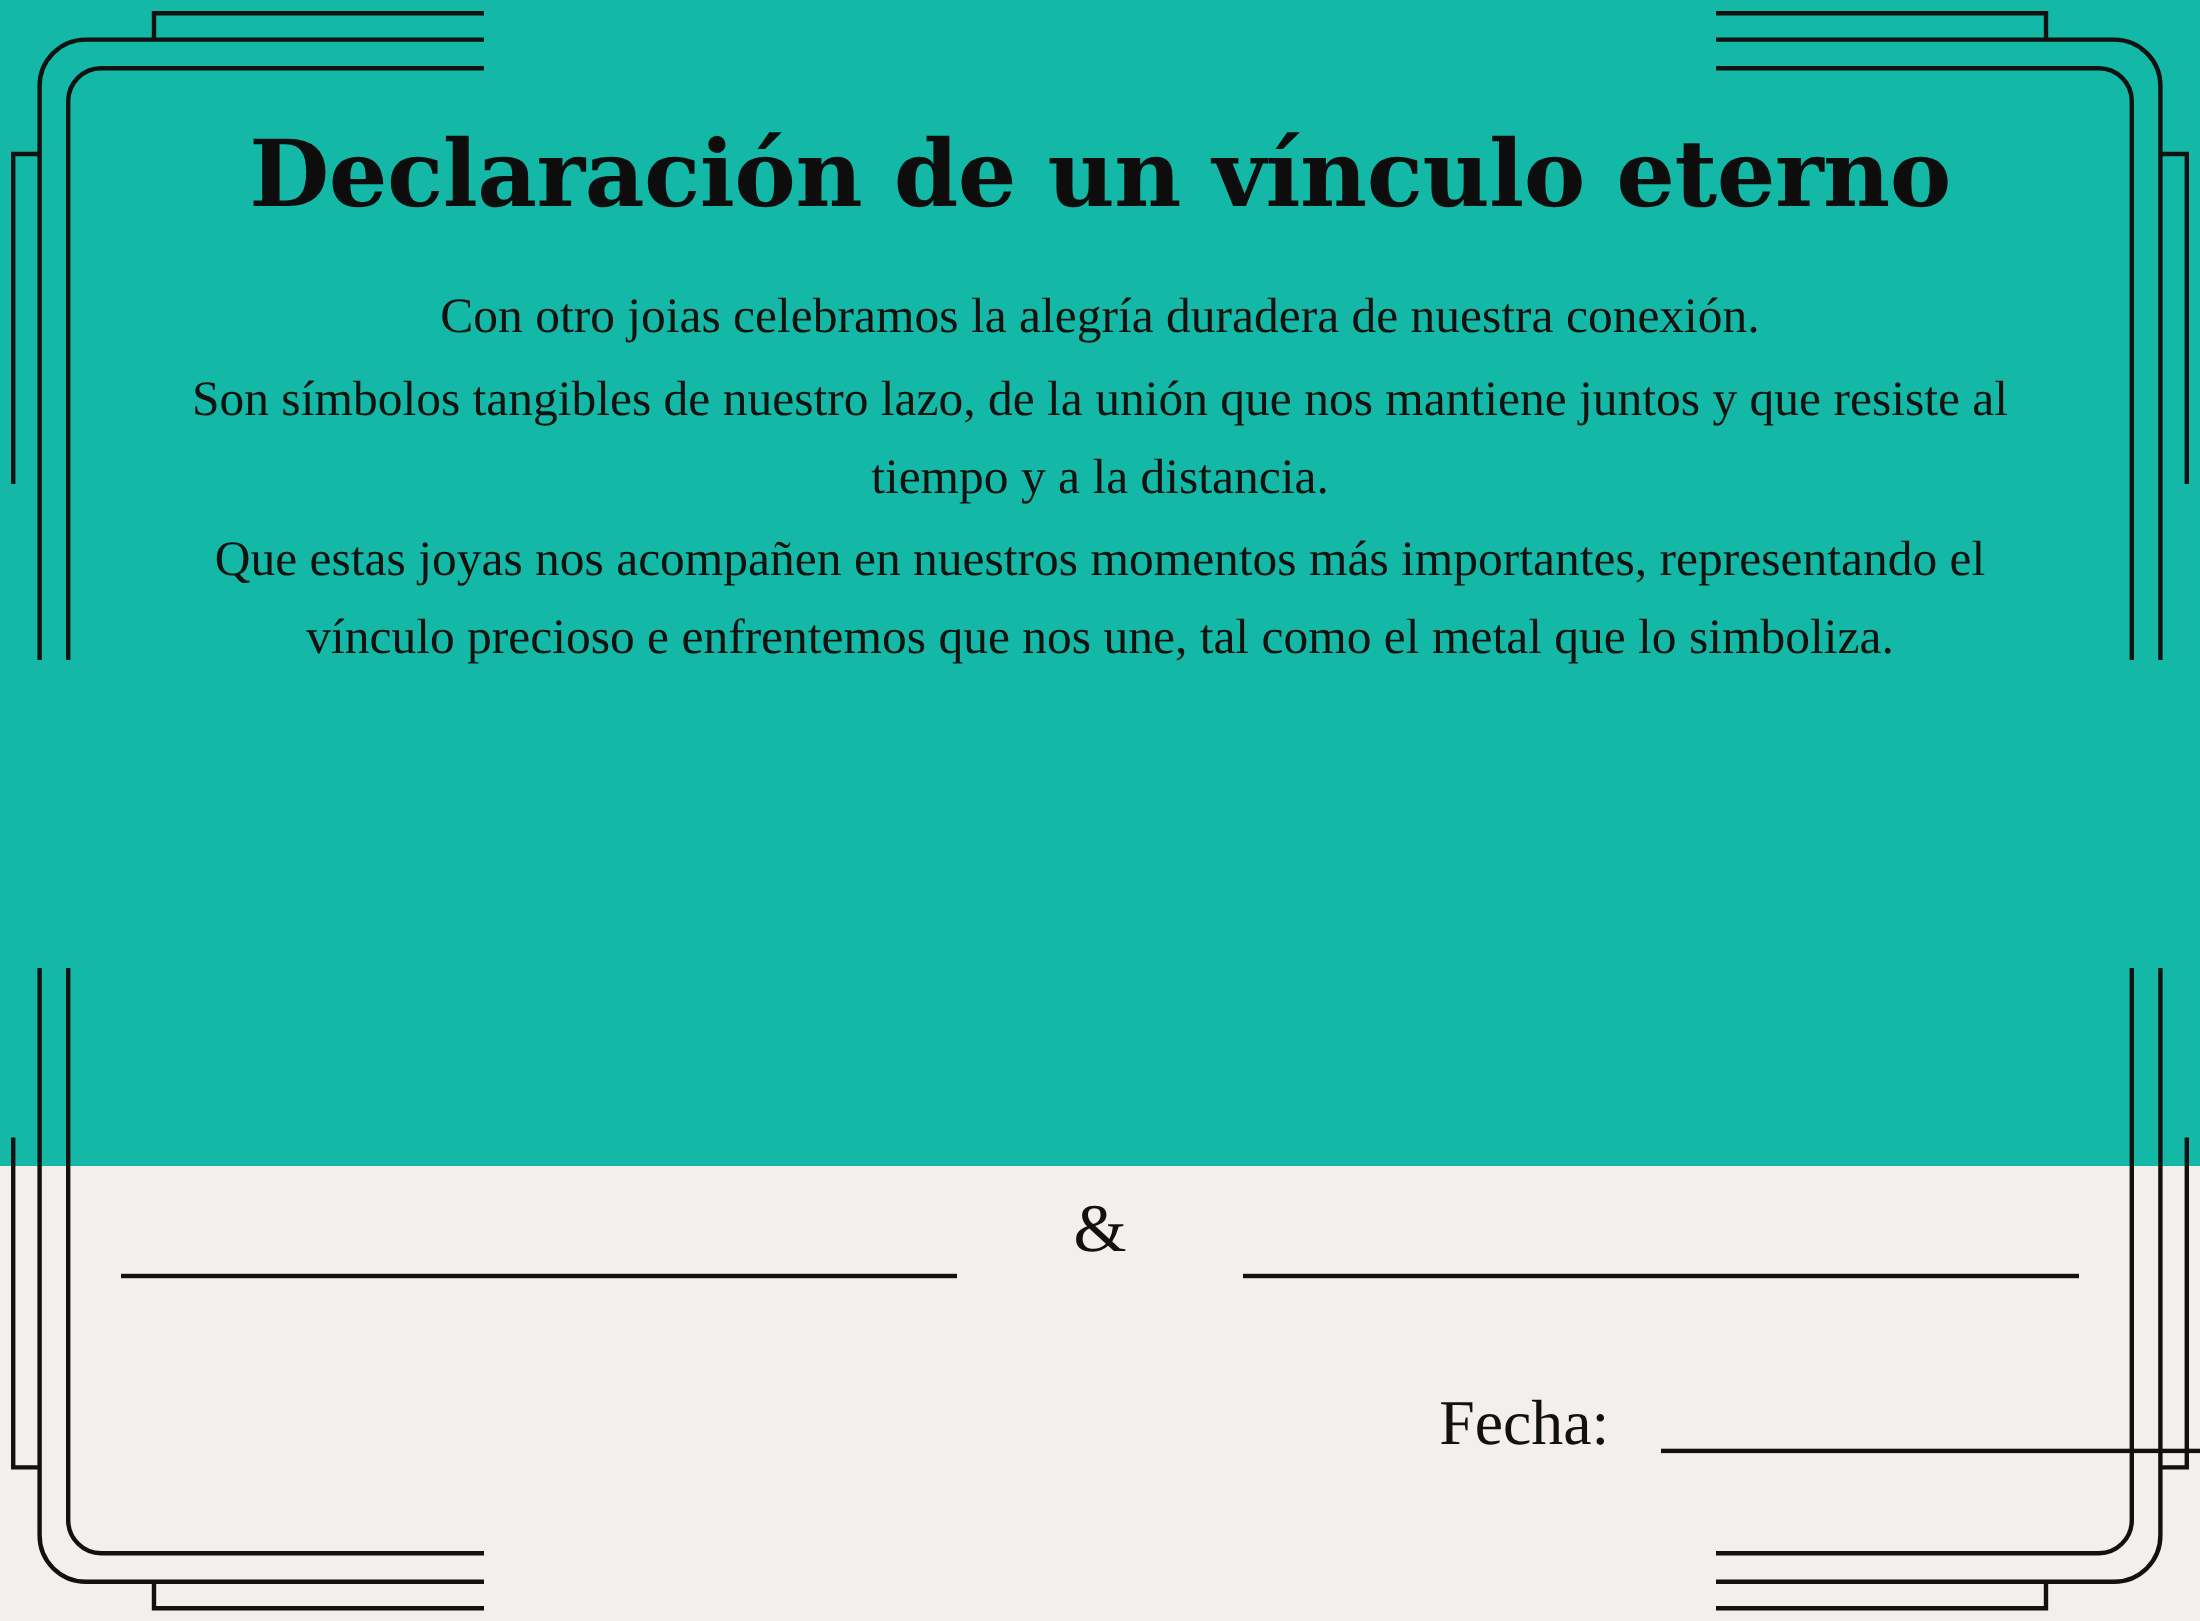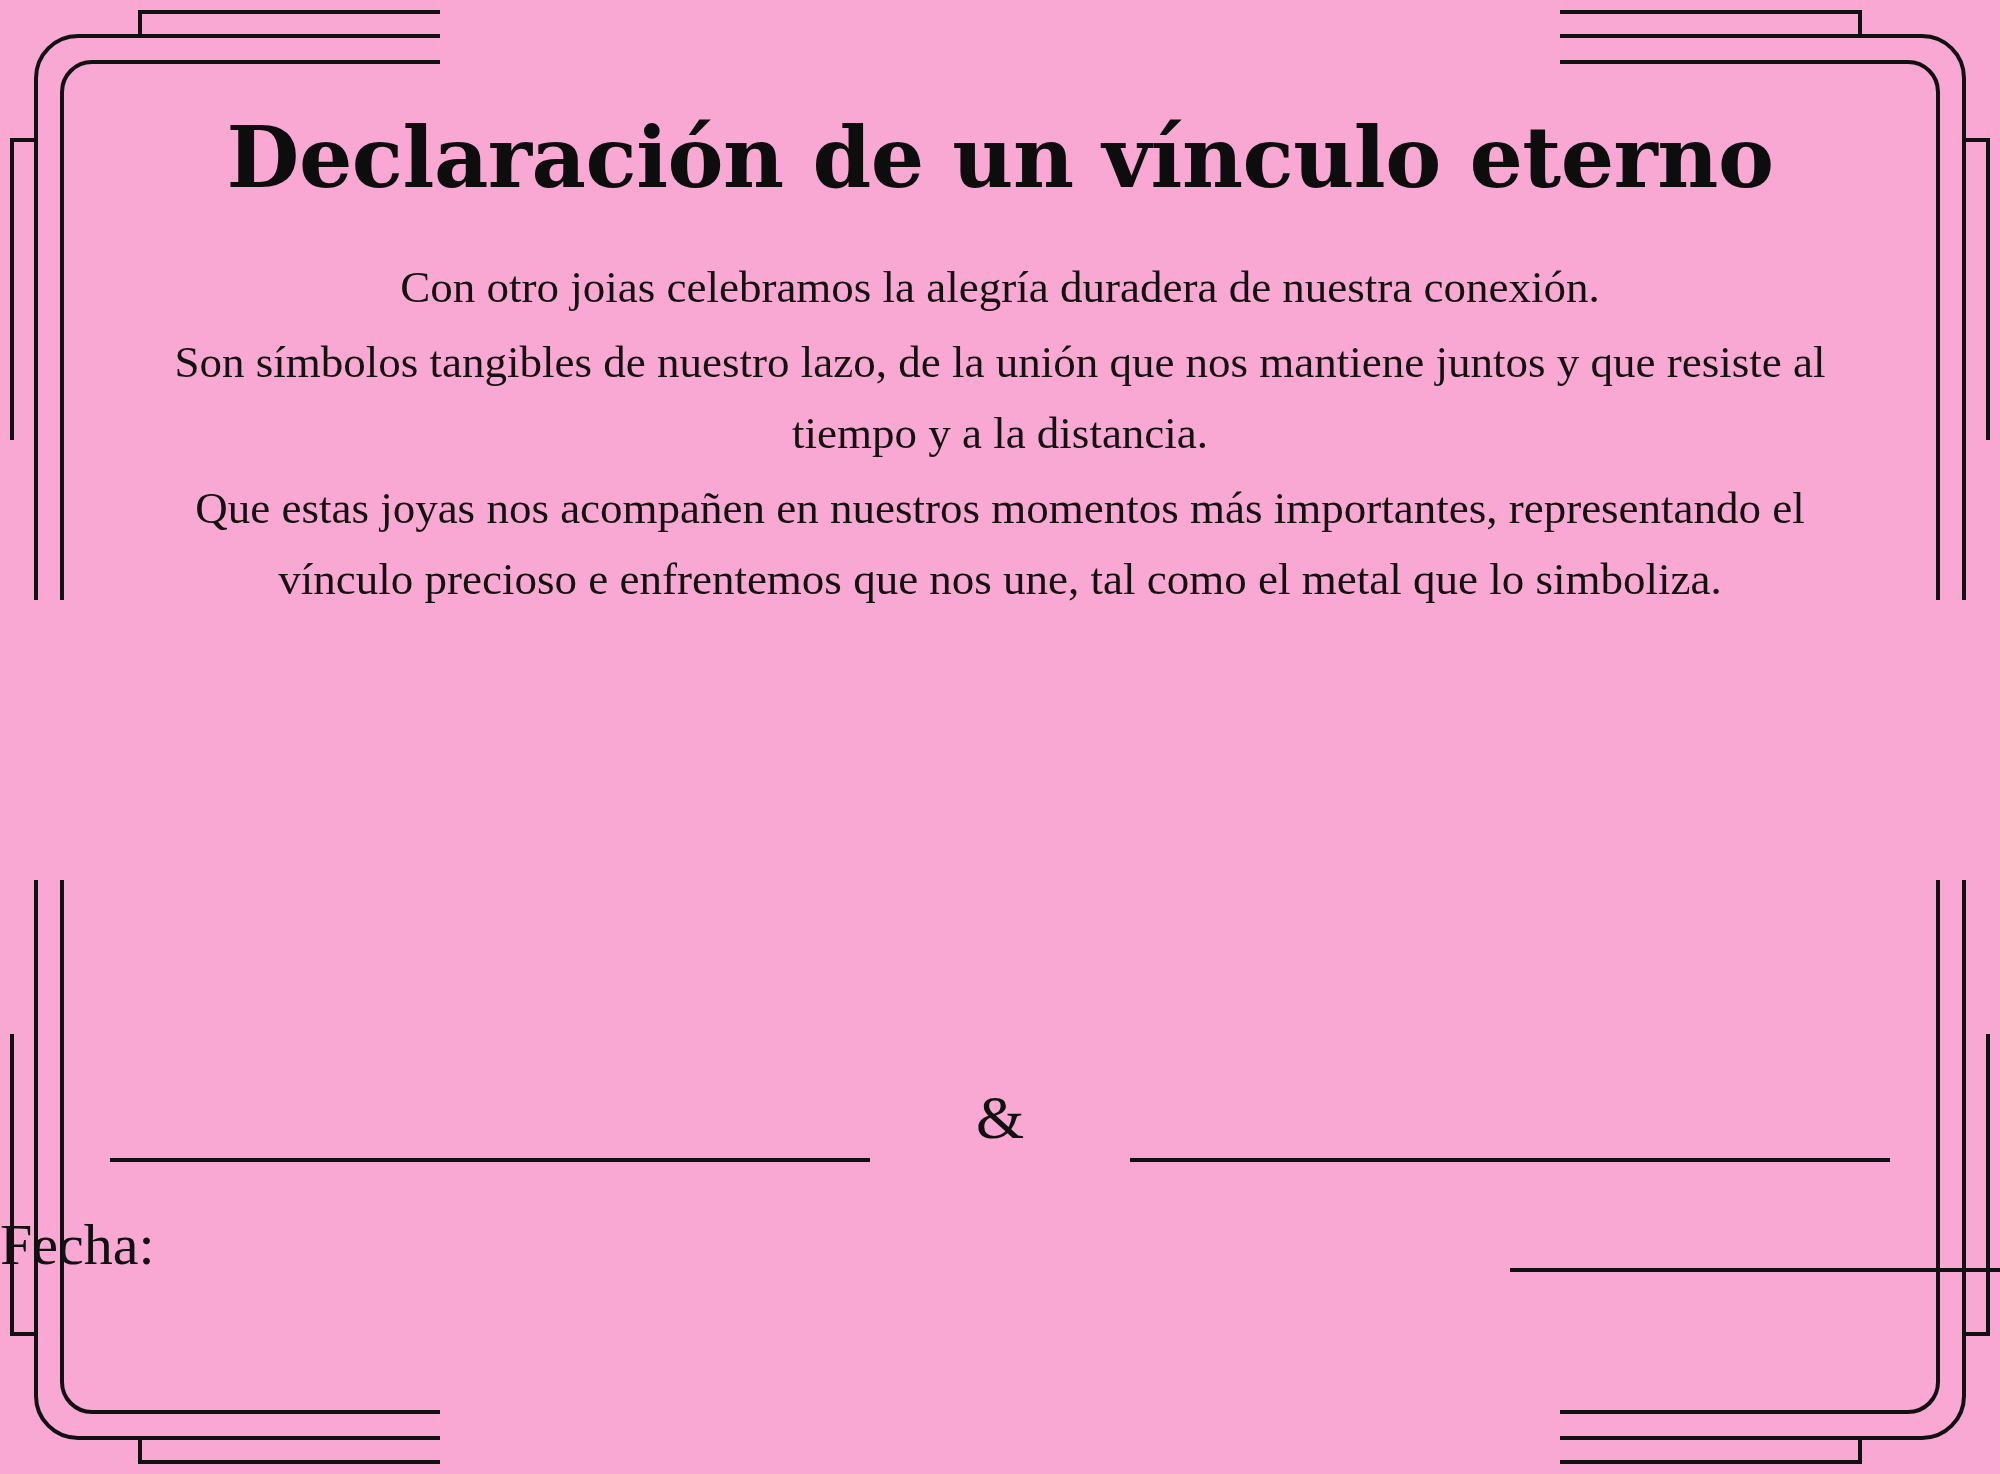--- a/index.html
+++ b/index.html
@@ -11,22 +11,22 @@
     width: 2000px;
     height: 1474px;
     overflow: hidden;
     font-family: "Liberation Serif", "DejaVu Serif", serif;
     color: #111111;
   }
 
   .certificate {
     position: relative;
     width: 2000px;
-    height: 1474px;
-    background: #f9a8d4;
+    height: 1060px;
+    background: #14b8a6;
     box-sizing: border-box;
   }
 
   
   .frame-svg {
     position: absolute;
     left: 0;
     top: 0;
     width: 2000px;
     height: 1474px;
@@ -91,25 +91,25 @@
     font-size: 62px;
     line-height: 1;
     font-family: "Liberation Serif", "DejaVu Serif", serif;
     transform: translateY(-14px);
     color: #111;
   }
 
   .date-row {
     position: absolute;
     left: 0;
-    top: 1216px;
+    top: 1265px;
     width: 2000px;
     display: flex;
     align-items: flex-end;
-    justify-content: space-between;
+    justify-content: flex-end;
     gap: 29px;
   }
   .date-label {
     font-size: 58px;
     line-height: 1;
     color: #111;
     margin-right: 18px;
     font-family: "Liberation Serif", "DejaVu Serif", serif;
   }
   .date-line {

